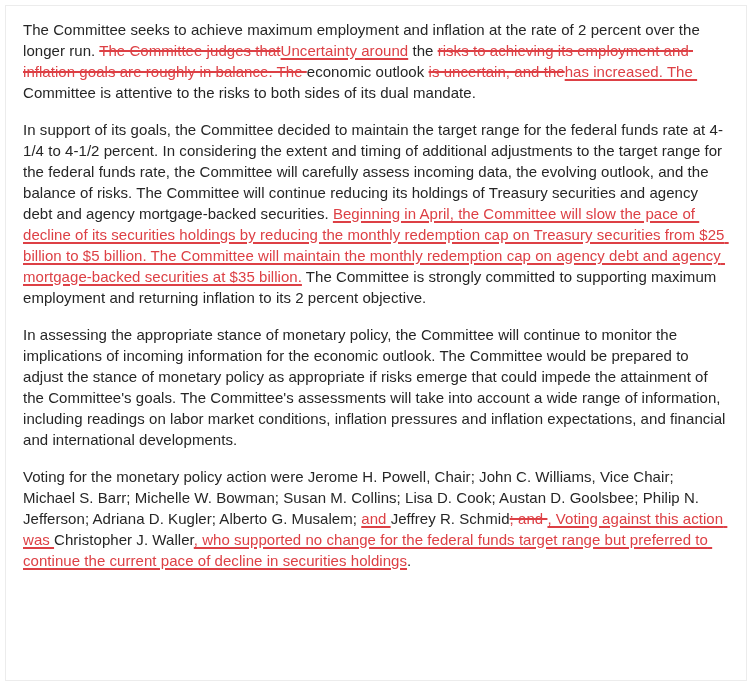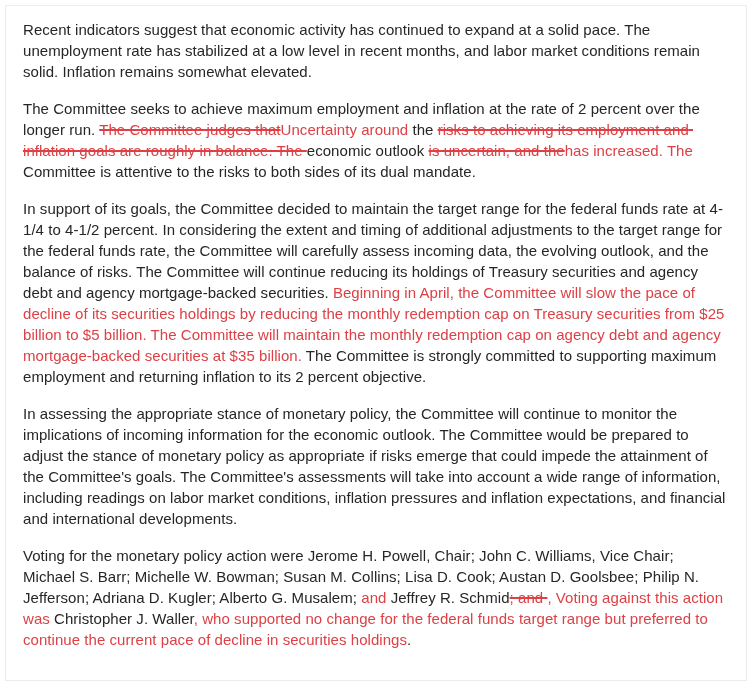--- a/index.html
+++ b/index.html
@@ -39,28 +39,28 @@
   .run.normal {
     color: var(--text-color, #262626);
   }
   .run.strike {
     color: var(--edit-red, #dd4045);
     text-decoration: line-through;
     text-decoration-thickness: 1.5px;
   }
   .run.insert {
     color: var(--edit-red, #dd4045);
+    text-decoration: underline;
     text-decoration-thickness: 1.5px;
     text-underline-offset: 2px;
   }
 </style>
 </head>
 <body style="background: rgb(255, 255, 255);">
 
 <div class="page" style="border-color: rgb(236, 236, 236);">
   <div class="content">
-      <p class="para"><span class="run normal">Recent indicators suggest that economic activity has continued to expand at a solid pace. The unemployment rate has stabilized at a low level in recent months, and labor market conditions remain solid. Inflation remains somewhat elevated.</span></p>
       <p class="para"><span class="run normal">The Committee seeks to achieve maximum employment and inflation at the rate of 2 percent over the longer run. </span><span class="run strike">The Committee judges that</span><span class="run insert">Uncertainty around</span><span class="run normal"> the </span><span class="run strike">risks to achieving its employment and inflation goals are roughly in balance. The </span><span class="run normal">economic outlook </span><span class="run strike">is uncertain, and the</span><span class="run insert">has increased. The </span><span class="run normal">Committee is attentive to the risks to both sides of its dual mandate.</span></p>
       <p class="para"><span class="run normal">In support of its goals, the Committee decided to maintain the target range for the federal funds rate at 4-1/4 to 4-1/2 percent. In considering the extent and timing of additional adjustments to the target range for the federal funds rate, the Committee will carefully assess incoming data, the evolving outlook, and the balance of risks. The Committee will continue reducing its holdings of Treasury securities and agency debt and agency mortgage-backed securities. </span><span class="run insert">Beginning in April, the Committee will slow the pace of decline of its securities holdings by reducing the monthly redemption cap on Treasury securities from $25 billion to $5 billion. The Committee will maintain the monthly redemption cap on agency debt and agency mortgage-backed securities at $35 billion.</span><span class="run normal"> The Committee is strongly committed to supporting maximum employment and returning inflation to its 2 percent objective.</span></p>
       <p class="para"><span class="run normal">In assessing the appropriate stance of monetary policy, the Committee will continue to monitor the implications of incoming information for the economic outlook. The Committee would be prepared to adjust the stance of monetary policy as appropriate if risks emerge that could impede the attainment of the Committee's goals. The Committee's assessments will take into account a wide range of information, including readings on labor market conditions, inflation pressures and inflation expectations, and financial and international developments.</span></p>
       <p class="para"><span class="run normal">Voting for the monetary policy action were Jerome H. Powell, Chair; John C. Williams, Vice Chair; Michael S. Barr; Michelle W. Bowman; Susan M. Collins; Lisa D. Cook; Austan D. Goolsbee; Philip N. Jefferson; Adriana D. Kugler; Alberto G. Musalem; </span><span class="run insert">and </span><span class="run normal">Jeffrey R. Schmid</span><span class="run strike">; and </span><span class="run insert">, Voting against this action was </span><span class="run normal">Christopher J. Waller</span><span class="run insert">, who supported no change for the federal funds target range but preferred to continue the current pace of decline in securities holdings</span><span class="run normal">.</span></p>
     </div>
 </div>
 
 </body></html>

